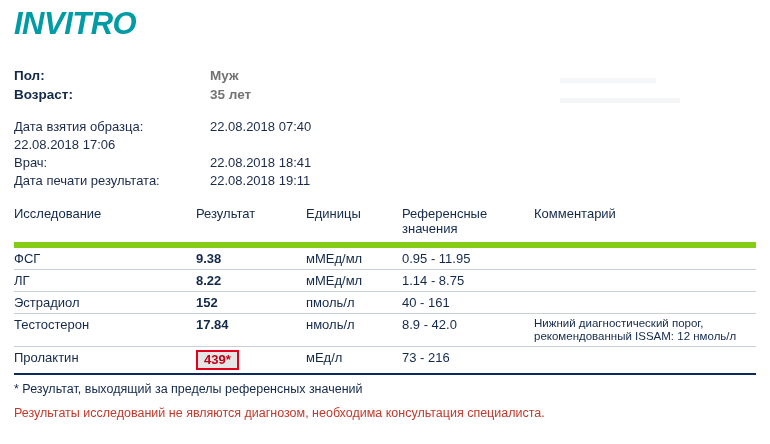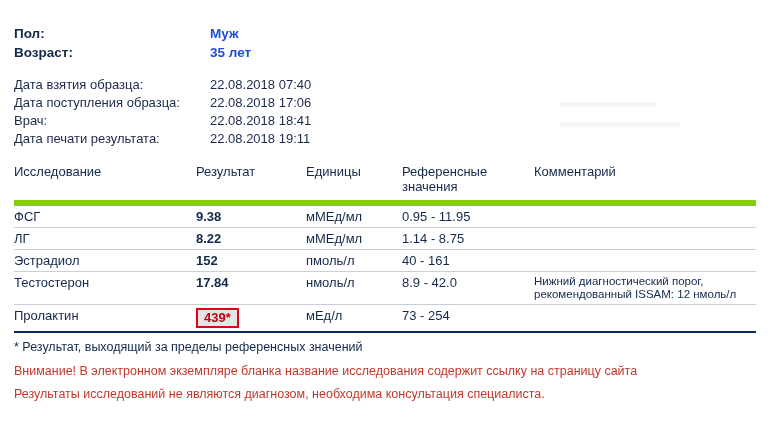--- a/index.html
+++ b/index.html
@@ -45,21 +45,21 @@
     font-size: 13.5px;
   }
   .plabel {
     width: 196px;
     font-weight: bold;
     color: #13294b;
     white-space: nowrap;
   }
   .pvalue {
     font-weight: bold;
-    color: #1d4ed8;
+    color: #737373;
     white-space: nowrap;
   }
 
   
   .dates {
     margin-top: 14px;
   }
   .drow {
     display: flex;
     align-items: baseline;
@@ -156,39 +156,39 @@
   .wm2 { left: 560px; top: 98px;  width: 120px; height: 5px; }
 </style>
 </head>
 <body>
 
 <div class="page">
 
   <div class="wm wm1"></div>
   <div class="wm wm2"></div>
 
+  <div class="logo">INVITRO</div>
 
   <div class="patient">
     <div class="prow">
       <span class="plabel">Пол:</span>
       <span class="pvalue">Муж</span>
     </div>
     <div class="prow">
       <span class="plabel">Возраст:</span>
       <span class="pvalue">35 лет</span>
     </div>
   </div>
 
   <div class="dates">
     <div class="drow">
       <span class="dlabel">Дата взятия образца:</span>
       <span class="dvalue">22.08.2018 07:40</span>
     </div>
     <div class="drow">
-      <span class="dlabel">Дата поступления образца:</span>
       <span class="dvalue">22.08.2018 17:06</span>
     </div>
     <div class="drow">
       <span class="dlabel">Врач:</span>
       <span class="dvalue">22.08.2018 18:41</span>
     </div>
     <div class="drow">
       <span class="dlabel">Дата печати результата:</span>
       <span class="dvalue">22.08.2018 19:11</span>
     </div>
@@ -238,27 +238,26 @@
           <span class="comment-small">Нижний диагностический порог,</span>
           <span class="comment-small">рекомендованный ISSAM: 12 нмоль/л</span>
         </td>
       </tr>
       <tr>
         <td class="c-name">Пролактин</td>
         <td class="c-res">
           <span class="res-flag">439*</span>
         </td>
         <td class="c-unit">мЕд/л</td>
-        <td class="c-ref">73 - 254</td>
+        <td class="c-ref">73 - 216</td>
         <td class="c-com"></td>
       </tr>
     </tbody>
   </table>
 
   <div class="footnote">* Результат, выходящий за пределы референсных значений</div>
 
   <div class="warning">
-    <span>Внимание! В электронном экземпляре бланка название исследования содержит ссылку на страницу сайта</span>
   </div>
 
   <div class="disclaimer">Результаты исследований не являются диагнозом, необходима консультация специалиста.</div>
 
 </div>
 
 </body></html>

